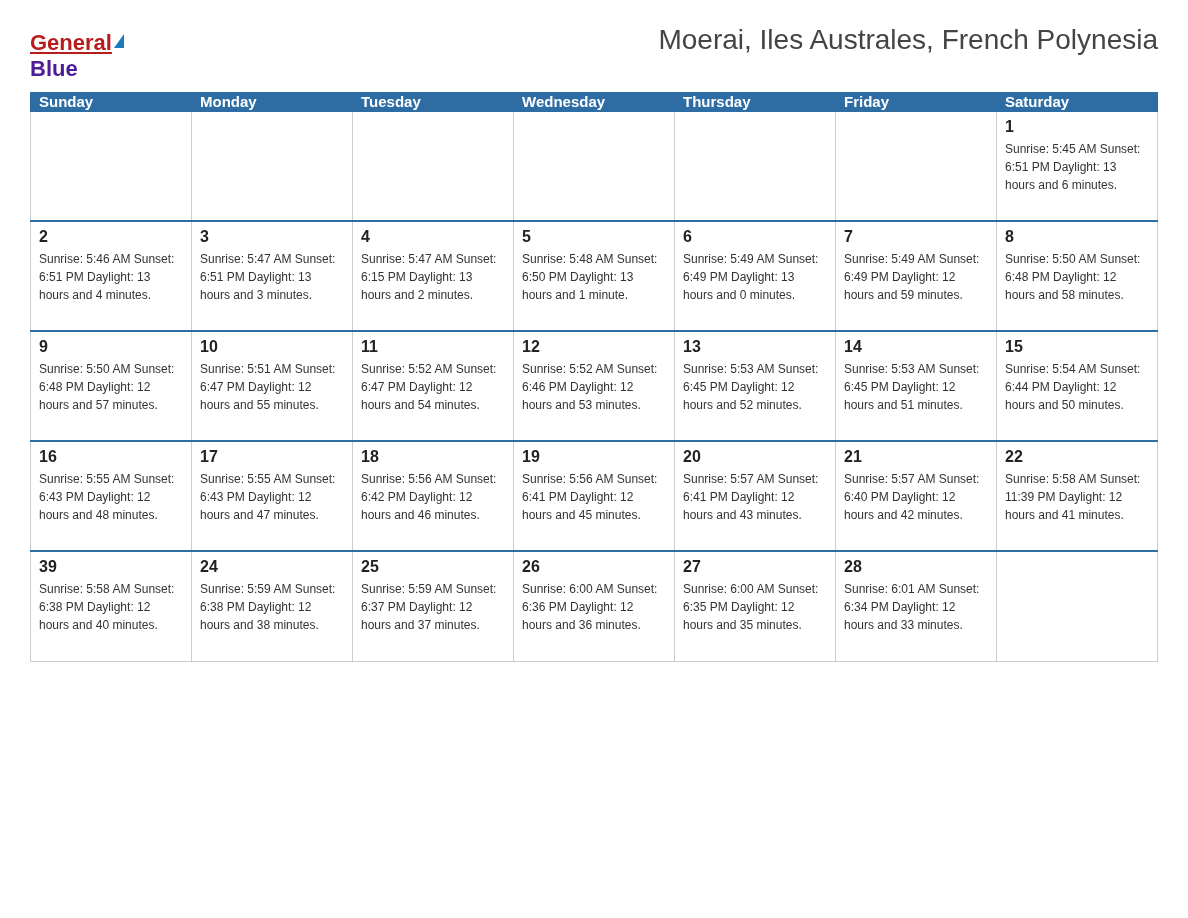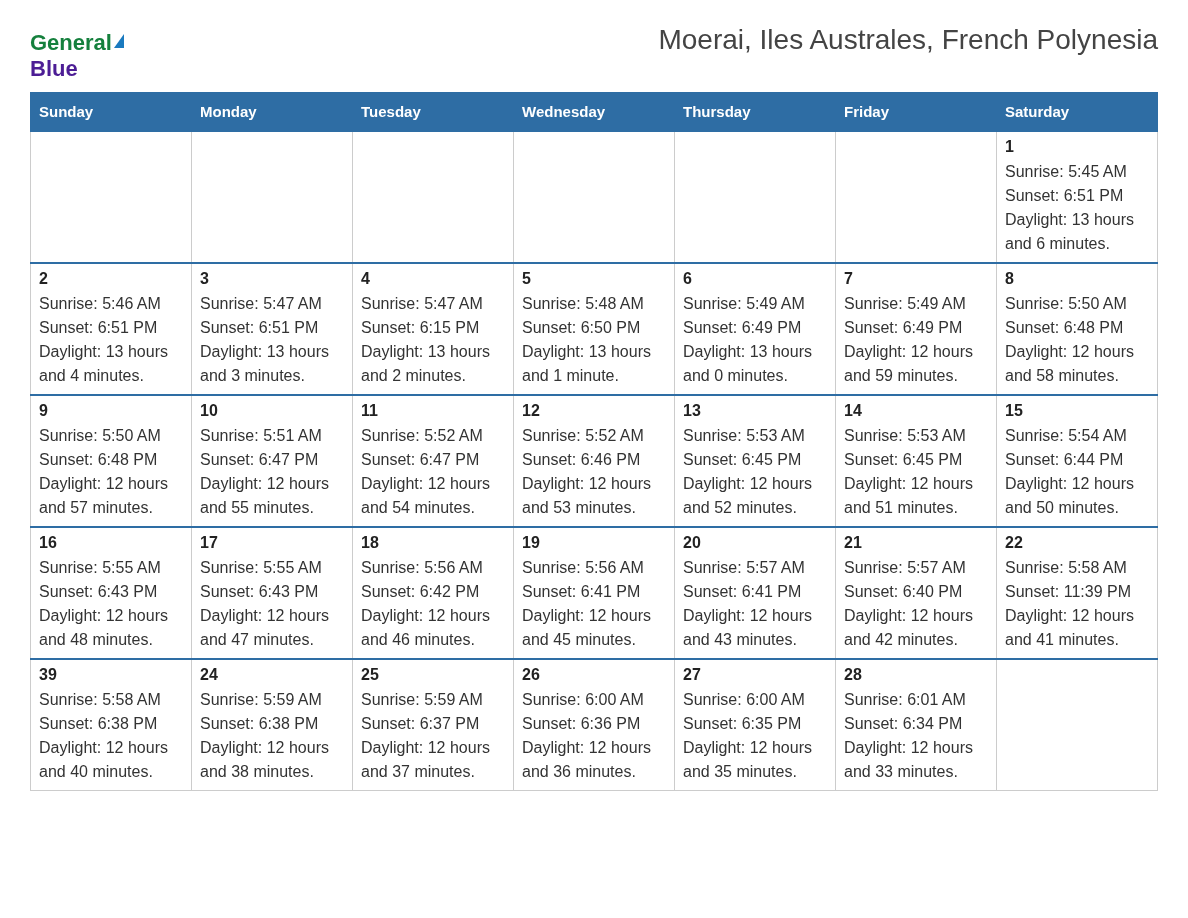--- a/index.html
+++ b/index.html
@@ -17,21 +17,22 @@
     }
     .logo {
       display: flex;
       flex-direction: column;
       align-items: flex-start;
       padding-top: 10px;
     }
     .logo-text-general {
       font-size: 22px;
       font-weight: bold;
-      color: #15803d;
+      color: #b91c1c;
+      text-decoration: underline;
     }
     .logo-text-blue {
       font-size: 22px;
       font-weight: bold;
       color: #4c1d95;
     }
     .logo-icon {
       display: inline-block;
       width: 0;
       height: 0;
@@ -63,21 +64,21 @@
     .calendar {
       width: 100%;
       border-collapse: collapse;
       margin-top: 10px;
     }
     .calendar th {
       background-color: #2e6da4;
       color: #fff;
       font-size: 15px;
       font-weight: bold;
-      padding: 10px 8px;
+      padding: 0 8px;
       text-align: left;
       border: 1px solid #2e6da4;
     }
     .calendar td {
       vertical-align: top;
       border: 1px solid #ccc;
       padding: 6px 8px;
       width: 14.28%;
       min-height: 100px;
       font-size: 12px;
@@ -91,21 +92,21 @@
       border-top: 2px solid #2e6da4;
     }
     .day-number {
       font-size: 16px;
       font-weight: bold;
       color: #222;
       display: block;
       margin-bottom: 4px;
     }
     .day-info {
-      font-size: 16px;
+      font-size: 12px;
       line-height: 1.5;
       color: #333;
     }
     .empty-cell {
       background: #f9f9f9;
     }
     .week-row td {
       height: 110px;
     }
   </style>

